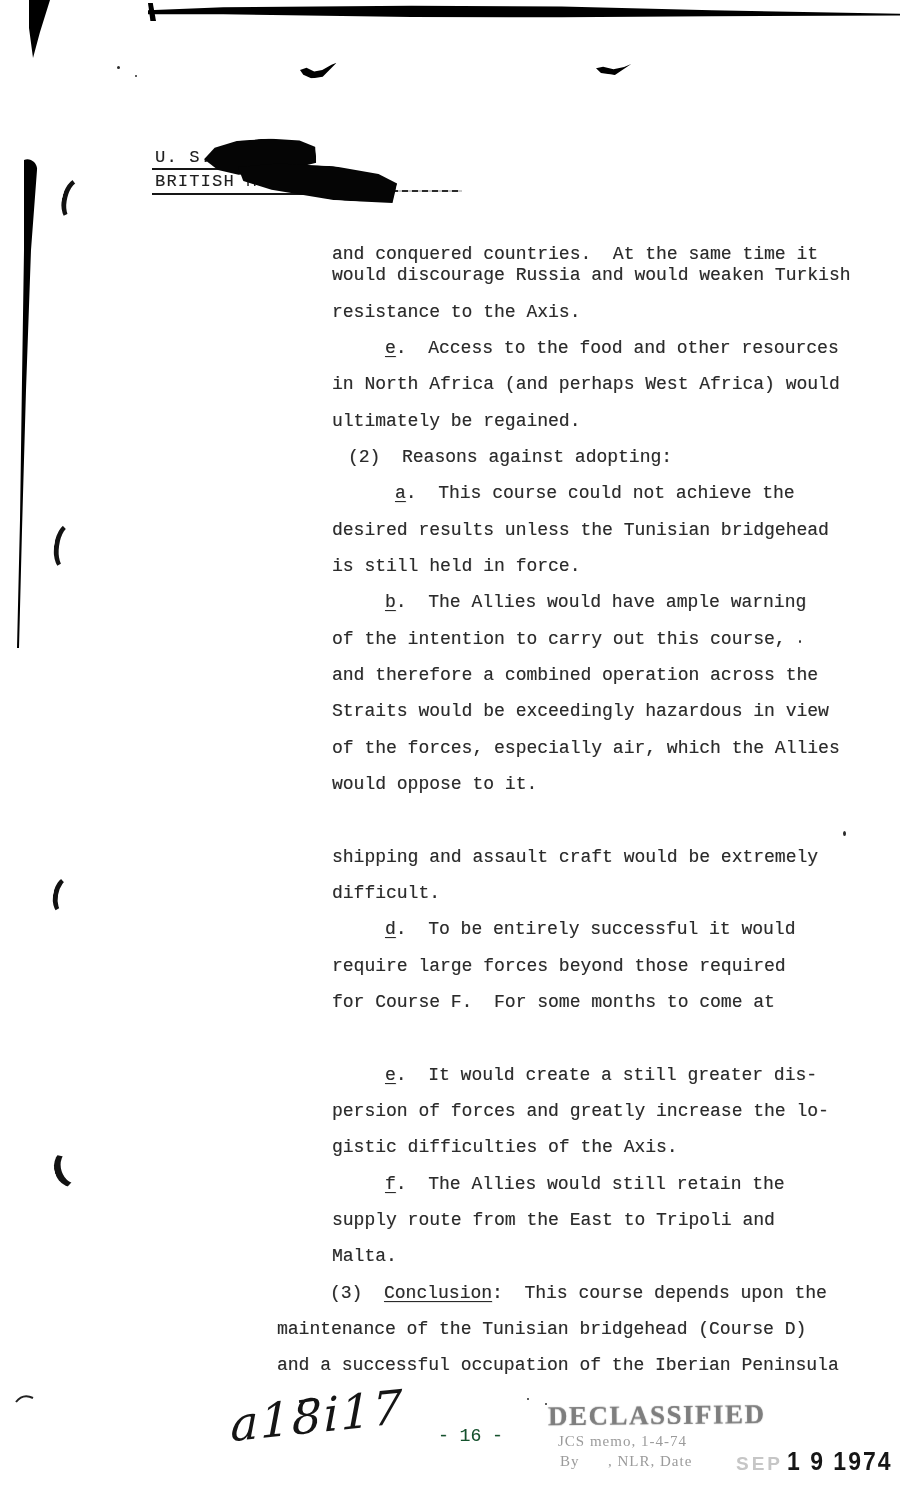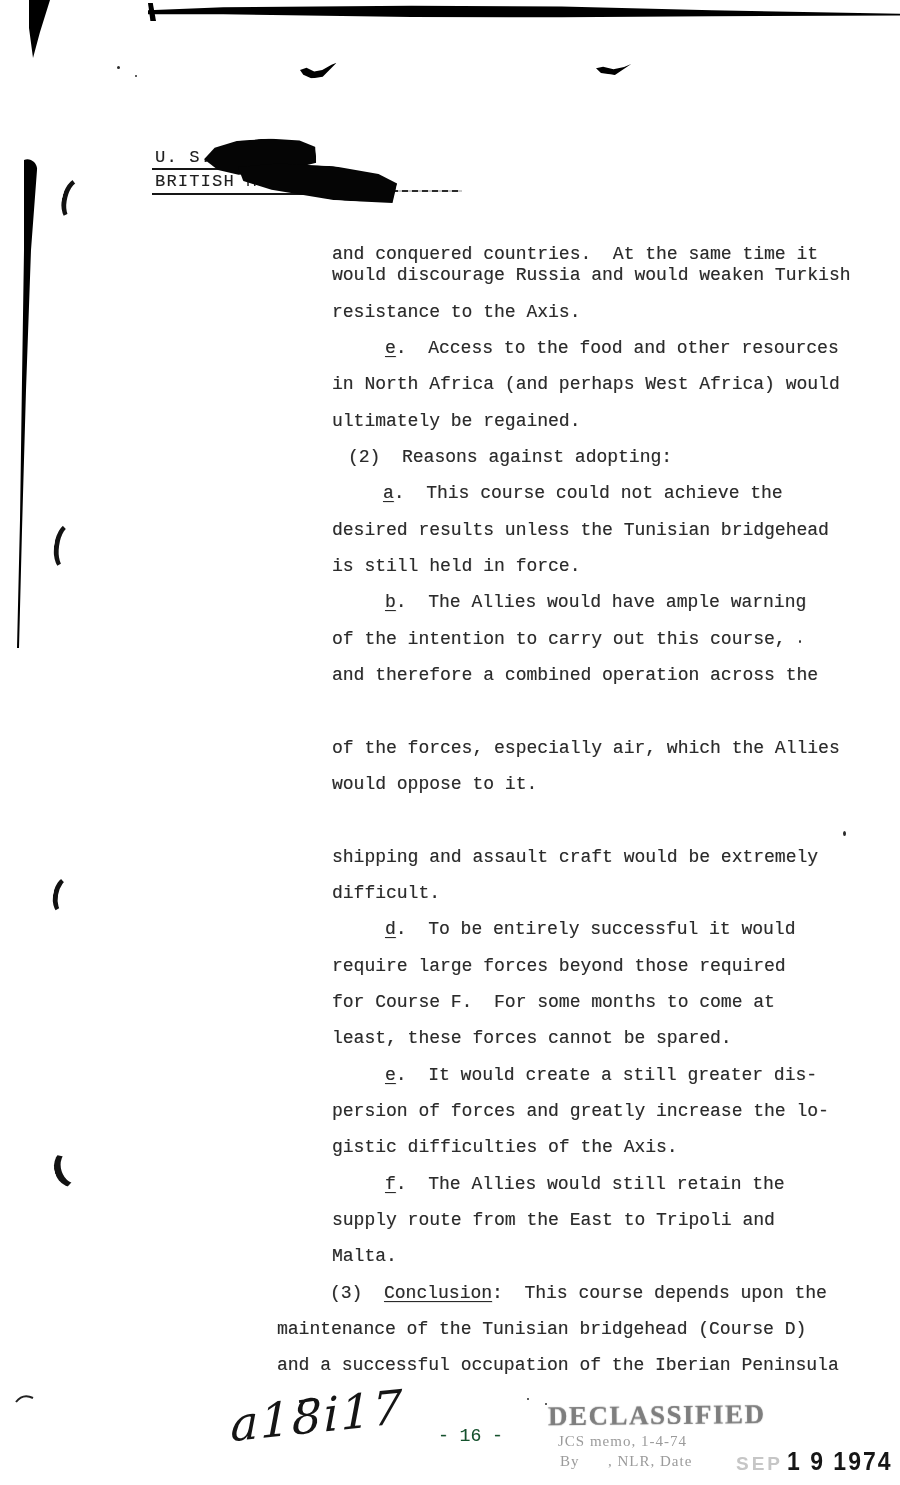--- a/index.html
+++ b/index.html
@@ -116,34 +116,34 @@
   <div class="redaction" id="redact-2"></div>
 
   <div style="position:absolute;left:0;top:0;width:900px;height:1485px;">
       <div class="tline" style="left: 332px; top: 228px; margin-top: 15px;"><span>and conquered countries.  At the same time it</span></div>
       <div class="tline" style="left: 332px; top: 264.33px;"><span>would discourage Russia and would weaken Turkish</span></div>
       <div class="tline" style="left: 332px; top: 300.66px;"><span>resistance to the Axis.</span></div>
       <div class="tline" style="left: 385px; top: 336.99px;"><span class="u">e</span><span>.  Access to the food and other resources</span></div>
       <div class="tline" style="left: 332px; top: 373.32px;"><span>in North Africa (and perhaps West Africa) would</span></div>
       <div class="tline" style="left: 332px; top: 409.65px;"><span>ultimately be regained.</span></div>
       <div class="tline" style="left: 332px; top: 445.98px; margin-left: 16px;"><span>(2)  Reasons against adopting:</span></div>
-      <div class="tline" style="left: 383px; top: 482.31px;"><span class="u">a</span><span>.  This course could not achieve the</span></div>
+      <div class="tline" style="left: 395px; top: 482.31px;"><span class="u">a</span><span>.  This course could not achieve the</span></div>
       <div class="tline" style="left: 332px; top: 518.64px;"><span>desired results unless the Tunisian bridgehead</span></div>
       <div class="tline" style="left: 332px; top: 554.97px;"><span>is still held in force.</span></div>
       <div class="tline" style="left: 385px; top: 591.3px;"><span class="u">b</span><span>.  The Allies would have ample warning</span></div>
       <div class="tline" style="left: 332px; top: 627.63px;"><span>of the intention to carry out this course,</span></div>
       <div class="tline" style="left: 332px; top: 663.96px;"><span>and therefore a combined operation across the</span></div>
+      <div class="tline" style="left: 332px; top: 700.29px;"><span>Straits would be exceedingly hazardous in view</span></div>
       <div class="tline" style="left: 332px; top: 736.62px;"><span>of the forces, especially air, which the Allies</span></div>
       <div class="tline" style="left: 332px; top: 772.95px;"><span>would oppose to it.</span></div>
       <div class="tline" style="left: 332px; top: 845.61px;"><span>shipping and assault craft would be extremely</span></div>
       <div class="tline" style="left: 332px; top: 881.94px;"><span>difficult.</span></div>
       <div class="tline" style="left: 385px; top: 918.27px;"><span class="u">d</span><span>.  To be entirely successful it would</span></div>
       <div class="tline" style="left: 332px; top: 954.6px;"><span>require large forces beyond those required</span></div>
       <div class="tline" style="left: 332px; top: 990.93px;"><span>for Course F.  For some months to come at</span></div>
-      <div class="tline" style="left: 332px; top: 1027.26px;"><span>least, these forces cannot be spared.</span></div>
       <div class="tline" style="left: 332px; top: 1099.92px;"><span>persion of forces and greatly increase the lo-</span></div>
       <div class="tline" style="left: 385px; top: 1063.59px;"><span class="u">e</span><span>.  It would create a still greater dis-</span></div>
       <div class="tline" style="left: 332px; top: 1136.25px;"><span>gistic difficulties of the Axis.</span></div>
       <div class="tline" style="left: 385px; top: 1172.58px;"><span class="u">f</span><span>.  The Allies would still retain the</span></div>
       <div class="tline" style="left: 332px; top: 1208.91px;"><span>supply route from the East to Tripoli and</span></div>
       <div class="tline" style="left: 332px; top: 1245.24px;"><span>Malta.</span></div>
       <div class="tline" style="left: 330px; top: 1281.57px;"><span>(3)  </span><span class="u">Conclusion</span><span>:  This course depends upon the</span></div>
       <div class="tline" style="left: 277px; top: 1317.9px;"><span>maintenance of the Tunisian bridgehead (Course D)</span></div>
       <div class="tline" style="left: 277px; top: 1354.23px;"><span>and a successful occupation of the Iberian Peninsula</span></div>
     </div>

